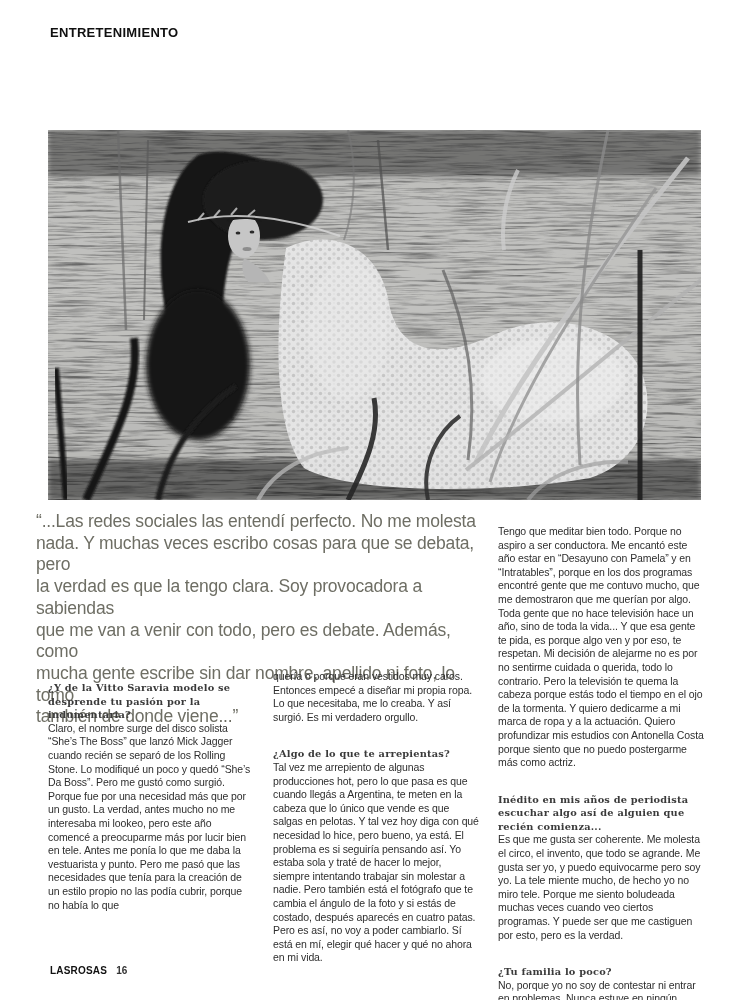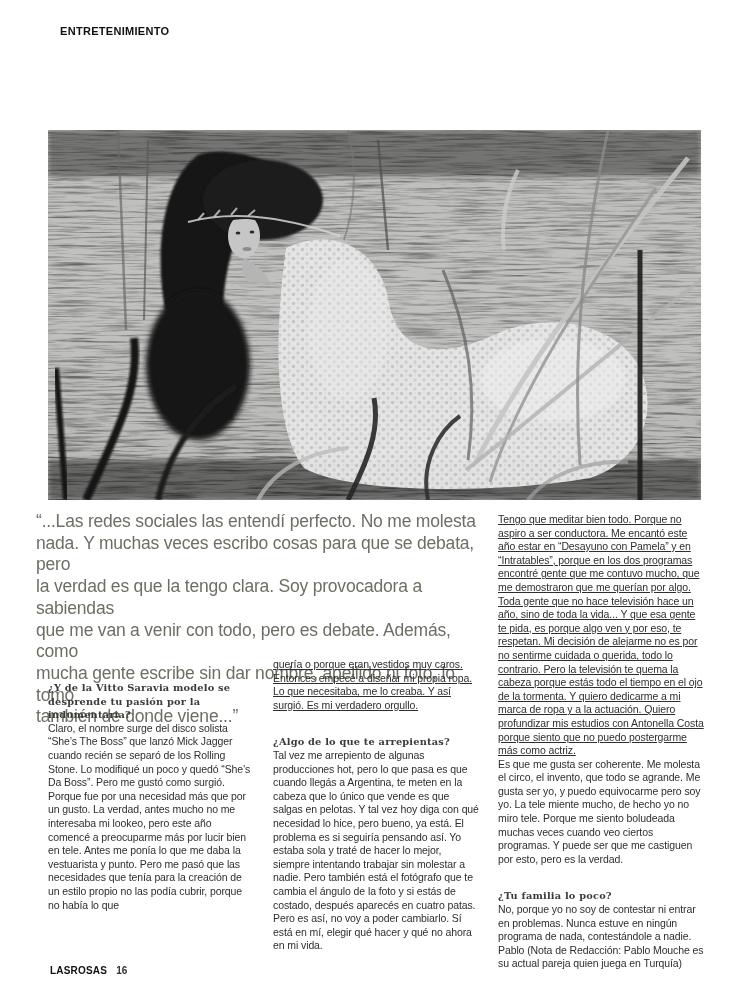--- a/index.html
+++ b/index.html
@@ -2,21 +2,21 @@
 <html><head>
 <meta charset="utf-8">
 <style>
   html,body{margin:0;padding:0;}
   body{
     width:750px;height:1000px;position:relative;background:#ffffff;
     font-family:"Liberation Sans", sans-serif;color:#2e2e2e;overflow:hidden;
   }
   .kicker{
     position:absolute;left:50px;top:25px;
-    font-size:11px;font-weight:bold;letter-spacing:.3px;color:#101010;margin-left:10px;
+    font-size:13px;font-weight:bold;letter-spacing:.3px;color:#101010;
   }
   .photo{
     position:absolute;left:48px;top:130px;width:653px;height:370px;
     background:#3a3a3a;overflow:hidden;
   }
   .photo svg{display:block;}
   .pullquote{
     position:absolute;left:36px;top:511px;width:448px;
     font-size:17.5px;line-height:21.7px;letter-spacing:-.2px;
     color:#6e6e64;white-space:pre-line;
@@ -26,21 +26,21 @@
     font-size:10.5px;line-height:13.6px;letter-spacing:-.1px;color:#2e2e2e;
   }
   .col1{left:48px;top:658px;}
   .col2{left:273px;top:658px;}
   .col3{left:498px;top:513px;}
   .col p{margin:0;}
   .col p.q{
     font-family:"DejaVu Serif", serif;font-size:9.8px;line-height:13.6px;
     font-weight:bold;letter-spacing:.2px;color:#3a3a3a;margin-top:23px;
   }
-  .col p.first{margin-top:0;text-decoration:underline;}
+  .col p.first{margin-top:12px;}
   .footer{position:absolute;left:50px;top:965px;font-size:10px;color:#111;}
   .footer .mag{font-weight:bold;letter-spacing:.2px;margin-top:14px;}
   .footer .pg{margin-left:9px;color:#333;font-weight:bold;}
 </style>
 </head>
 <body>
 
 <div class="kicker">ENTRETENIMIENTO</div>
 
 <div class="photo" role="img" aria-label="Black and white photograph of a dark-haired woman in a white lace dress lying in tall dry grass">
@@ -128,20 +128,21 @@
 </div>
 
 <div class="col col2">
   <p class="first">quería o porque eran vestidos muy caros. Entonces empecé a diseñar mi propia ropa. Lo que necesitaba, me lo creaba. Y así surgió. Es mi verdadero orgullo.</p>
   <p class="q">¿Algo de lo que te arrepientas?</p>
   <p>Tal vez me arrepiento de algunas producciones hot, pero lo que pasa es que cuando llegás a Argentina, te meten en la cabeza que lo único que vende es que salgas en pelotas. Y tal vez hoy diga con qué necesidad lo hice, pero bueno, ya está. El problema es si seguiría pensando así. Yo estaba sola y traté de hacer lo mejor, siempre intentando trabajar sin molestar a nadie. Pero también está el fotógrafo que te cambia el ángulo de la foto y si estás de costado, después aparecés en cuatro patas. Pero es así, no voy a poder cambiarlo. Sí está en mí, elegir qué hacer y qué no ahora en mi vida.</p>
 </div>
 
 <div class="col col3">
   <p class="first">Tengo que meditar bien todo. Porque no aspiro a ser conductora. Me encantó este año estar en “Desayuno con Pamela” y en “Intratables”, porque en los dos programas encontré gente que me contuvo mucho, que me demostraron que me querían por algo. Toda gente que no hace televisión hace un año, sino de toda la vida... Y que esa gente te pida, es porque algo ven y por eso, te respetan. Mi decisión de alejarme no es por no sentirme cuidada o querida, todo lo contrario. Pero la televisión te quema la cabeza porque estás todo el tiempo en el ojo de la tormenta. Y quiero dedicarme a mi marca de ropa y a la actuación. Quiero profundizar mis estudios con Antonella Costa porque siento que no puedo postergarme más como actriz.</p>
+  <p class="q">Inédito en mis años de periodista escuchar algo así de alguien que recién comienza...</p>
   <p>Es que me gusta ser coherente. Me molesta el circo, el invento, que todo se agrande. Me gusta ser yo, y puedo equivocarme pero soy yo. La tele miente mucho, de hecho yo no miro tele. Porque me siento boludeada muchas veces cuando veo ciertos programas. Y puede ser que me castiguen por esto, pero es la verdad.</p>
   <p class="q">¿Tu familia lo poco?</p>
   <p>No, porque yo no soy de contestar ni entrar en problemas. Nunca estuve en ningún programa de nada, contestándole a nadie. Pablo (Nota de Redacción: Pablo Mouche es su actual pareja quien juega en Turquía)</p>
 </div>
 
 <div class="footer">
   <span class="mag">LASROSAS</span><span class="pg">16</span>
 </div>
 
 </body></html>

